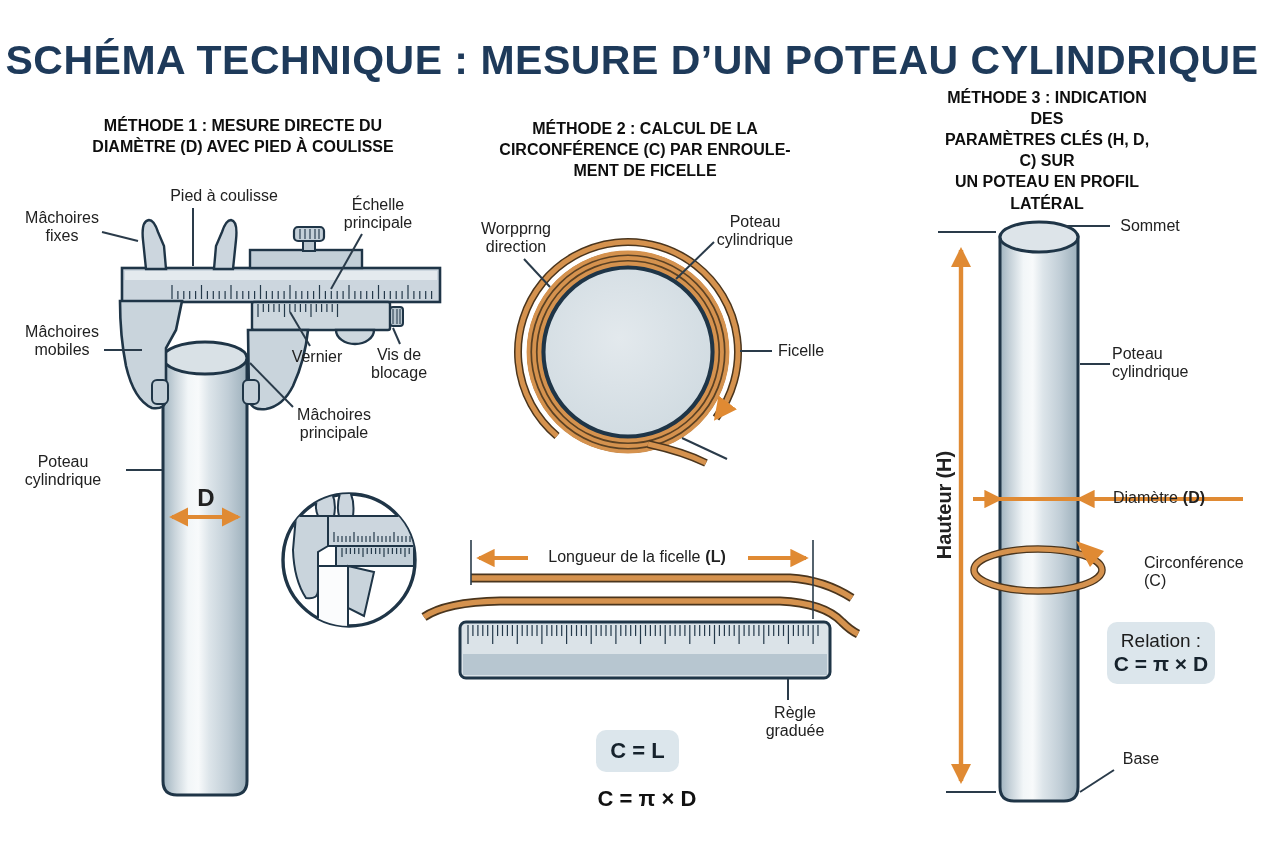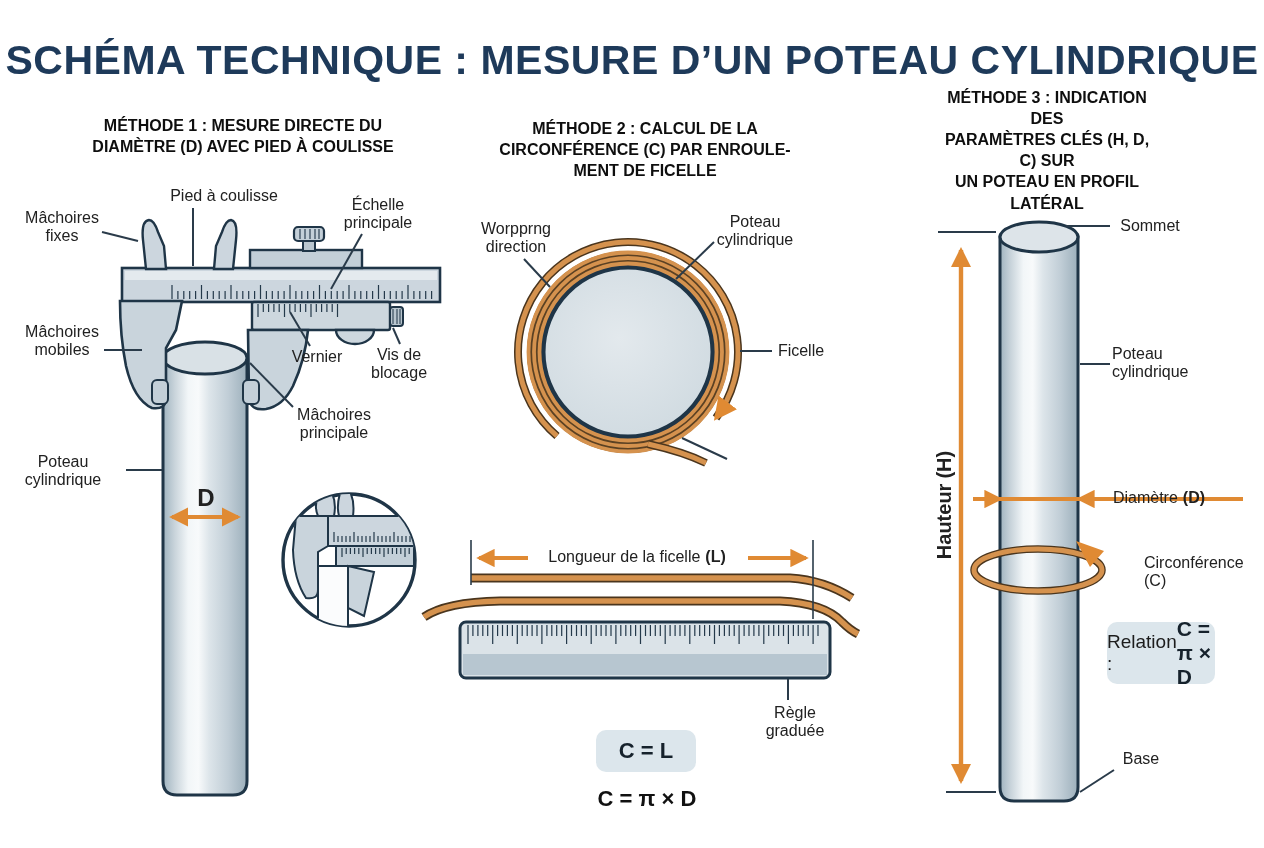--- a/index.html
+++ b/index.html
@@ -9,21 +9,21 @@
   .title{position:absolute;left:632px;top:60px;transform:translate(-50%,-50%);
          font-size:41px;font-weight:800;letter-spacing:.5px;color:#1e3a5a;white-space:nowrap;}
   .heading{position:absolute;transform:translate(-50%,-50%);font-size:16px;font-weight:700;
            color:#0e0e0e;text-align:center;line-height:1.32;white-space:pre-line;}
   .lbl{position:absolute;transform:translate(-50%,-50%);font-size:16px;color:#212121;
        text-align:center;line-height:1.15;white-space:pre-line;}
   .lbl.left{text-align:left;transform:translate(0,-50%);}
   .bold{font-weight:700;}
   .sym{font-weight:700;margin-left:5px;}
   .rot{transform:translate(-50%,-50%) rotate(-90deg);font-weight:700;font-size:20px;white-space:nowrap;}
-  .fbox{position:absolute;background:#dce6ec;border-radius:10px;display:flex;flex-direction:row;
+  .fbox{position:absolute;background:#dce6ec;border-radius:10px;display:flex;flex-direction:column;
         align-items:center;justify-content:center;color:#16222c;}
   .fbox .big{font-size:22px;font-weight:700;}
   .fbox .reg{font-size:19px;font-weight:400;color:#1c1c1c;}
   .formula{position:absolute;transform:translate(-50%,-50%);font-size:22px;font-weight:700;color:#111;}
 </style>
 </head>
 <body>
 
 <div class="canvas">
 
@@ -223,21 +223,21 @@
   <div class="lbl bold" style="left:206px;top:498px;font-size:24px;">D</div>
 
   <div class="lbl" style="left:516px;top:238px;">Worpprng
 direction</div>
   <div class="lbl" style="left:755px;top:231px;">Poteau
 cylindrique</div>
   <div class="lbl" style="left:801px;top:351px;">Ficelle</div>
   <div class="lbl" style="left:637px;top:557px;white-space:nowrap;"><span>Longueur de la ficelle</span><span class="sym">(L)</span></div>
   <div class="lbl" style="left:795px;top:722px;">Règle
 graduée</div>
-  <div class="fbox" style="left:596px;top:730px;width:100px;height:42px;">
+  <div class="fbox" style="left:596px;top:730px;width:83px;height:42px;">
     <div class="big">C = L</div>
   </div>
   <div class="formula" style="left:647px;top:799px;">C = π × D</div>
 
   <div class="lbl" style="left:1150px;top:226px;">Sommet</div>
   <div class="lbl left" style="left:1112px;top:363px;">Poteau
 cylindrique</div>
   <div class="lbl rot" style="left:944px;top:505px;"><span>Hauteur</span><span class="sym">(H)</span></div>
   <div class="lbl" style="left:1159px;top:486px;white-space:nowrap;margin-top:12px;"><span>Diamètre</span><span class="sym">(D)</span></div>
   <div class="lbl left" style="left:1112px;top:572px;margin-left:32px;">Circonférence

